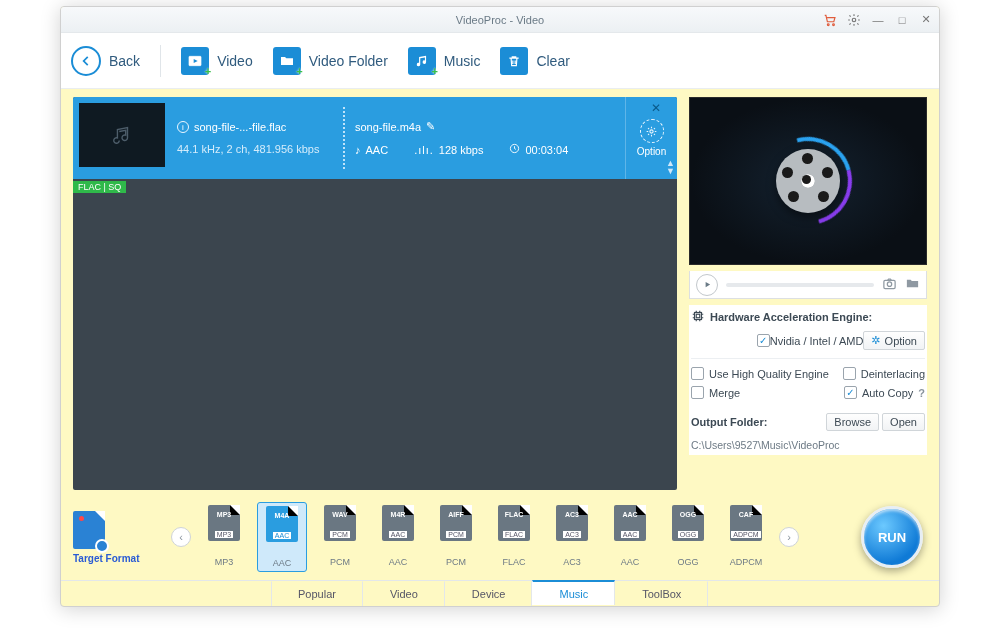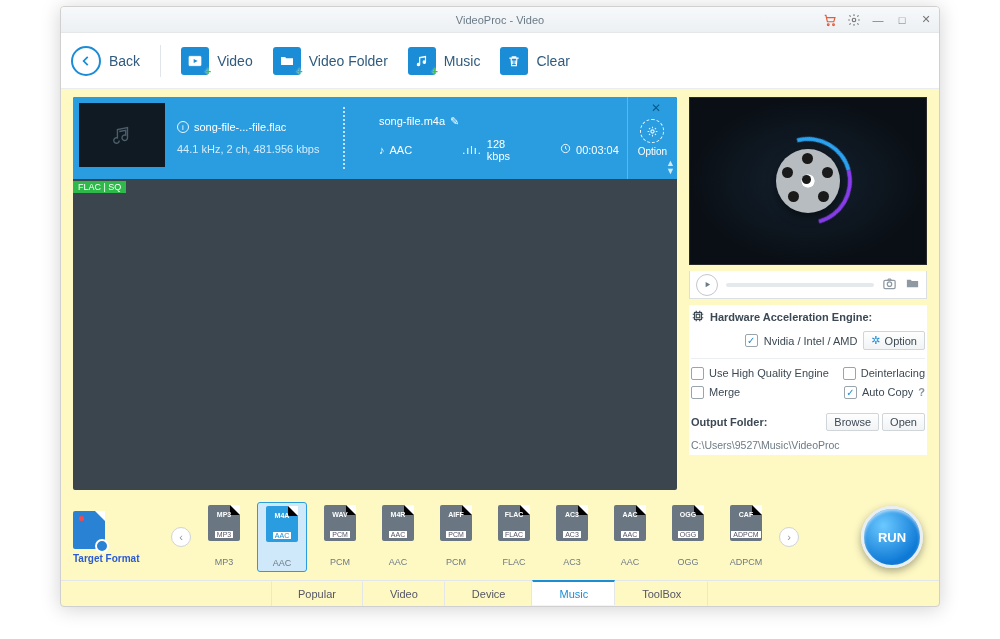--- a/index.html
+++ b/index.html
@@ -23,46 +23,46 @@
   .main{flex:1;display:flex;gap:12px;padding:8px 12px 0 12px;min-height:0;}
   .queue{flex:1;background:#3b454e;border-radius:2px;position:relative;overflow:hidden;display:flex;flex-direction:column;}
   .item{background:#2a9de0;height:82px;display:flex;color:#fff;font-size:11px;position:relative;}
   .thumb{width:86px;height:64px;background:#0f1a22;margin:6px;display:flex;align-items:center;justify-content:center;color:#556;position:relative;}
   .thumb-badge{position:absolute;bottom:-14px;left:0;background:#2fb94a;color:#fff;font-size:9px;padding:1px 5px;margin-top:48px;}
   .src{flex:0 0 170px;display:flex;flex-direction:column;justify-content:center;gap:10px;padding:0 6px;}
   .src .fn{display:flex;align-items:center;gap:5px;}
   .dots{width:0;border-left:2px dotted #bfe3fa;margin:10px 2px;}
   .dst{flex:1;display:flex;flex-direction:column;justify-content:center;gap:10px;padding:0 8px;}
   .dst-row{display:flex;gap:26px;}
-  .chip{display:flex;align-items:center;gap:5px;margin-left:24px;}
+  .chip{display:flex;align-items:center;gap:5px;}
   .opt{width:52px;display:flex;flex-direction:column;align-items:center;justify-content:center;gap:3px;border-left:1px solid rgba(255,255,255,.25);cursor:pointer;}
   .gear{width:24px;height:24px;border:1.5px dashed #eaf6ff;border-radius:50%;display:flex;align-items:center;justify-content:center;font-size:11px;}
   .item .close{position:absolute;right:16px;top:4px;color:#096;color:#0a5a8a;font-size:12px;cursor:pointer;}
   .spin{position:absolute;right:2px;bottom:4px;display:flex;flex-direction:column;color:#cfe9fa;font-size:9px;}
   .spin span{line-height:8px;cursor:pointer;}
   
   .side{width:238px;display:flex;flex-direction:column;gap:6px;}
   .preview{height:168px;background:radial-gradient(ellipse at 50% 50%,#142230,#0a0f15 70%);border:1px solid #2a2a2a;display:flex;align-items:center;justify-content:center;position:relative;}
   .reel{position:relative;width:80px;height:80px;}
   .reel .disc{position:absolute;inset:8px;border-radius:50%;background:radial-gradient(circle,#fff 0 14%,#b7bcc0 15% 100%);box-shadow:0 4px 10px rgba(0,0,0,.5);}
   .reel .hole{position:absolute;width:11px;height:11px;background:#1a1a1a;border-radius:50%;}
   .reel .swoosh{position:absolute;inset:-4px;border-radius:50%;border:4px solid transparent;border-top-color:#2aa2f0;border-right-color:#8a3ef0;transform:rotate(30deg);filter:blur(.5px);}
   .playbar{height:28px;background:#fff;border:1px solid #dcdfe2;border-top:none;display:flex;align-items:center;padding:0 6px;gap:8px;}
   .play{width:22px;height:22px;border:1px solid #c3c8cc;border-radius:50%;display:flex;align-items:center;justify-content:center;color:#6a7a86;cursor:pointer;}
   .prog{flex:1;height:4px;background:#e6e9ec;border-radius:2px;}
   .pb-icon{color:#8f99a2;cursor:pointer;font-size:13px;}
   .panel{background:#fff;font-size:11px;color:#3c4954;display:flex;flex-direction:column;gap:6px;padding:4px 2px;}
   .panel-hd{font-weight:bold;display:flex;align-items:center;gap:5px;}
-  .hwrow{display:flex;justify-content:flex-end;gap:6px;align-items:center;}
+  .hwrow{display:flex;justify-content:flex-end;align-items:center;}
   .chk{width:13px;height:13px;border:1px solid #9aa4ad;border-radius:2px;display:inline-flex;align-items:center;justify-content:center;font-size:10px;color:#1b8dd6;background:#fff;cursor:pointer;}
   .chk.on::after{content:"✓";}
   .btn{border:1px solid #d0d5d9;background:linear-gradient(#fefefe,#f1f3f5);padding:2px 7px;border-radius:2px;cursor:pointer;display:inline-flex;align-items:center;gap:4px;font-size:11px;color:#3c4954;}
   .opt-ic{color:#1b8dd6;font-size:11px;}
   .chkrow{display:flex;justify-content:space-between;}
-  .chkitem{display:flex;align-items:flex-start;gap:5px;}
+  .chkitem{display:flex;align-items:center;gap:5px;}
   .outrow{display:flex;align-items:center;justify-content:space-between;margin-top:8px;}
   .outpath{font-size:10.5px;color:#6d7a85;margin-top:2px;}
   
   .strip{height:90px;padding:4px 12px 0 12px;display:flex;align-items:center;gap:8px;}
   .target{width:90px;display:flex;flex-direction:column;align-items:flex-start;gap:4px;}
   .target .doc{width:32px;height:38px;background:#2a82d4;border-radius:2px;position:relative;}
   .target .doc::before{content:"";position:absolute;right:0;top:0;border:5px solid #fff;border-left-color:#2a82d4;border-bottom-color:#2a82d4;}
   .target .gear2{position:absolute;right:-4px;bottom:-4px;width:14px;height:14px;background:#2a82d4;border:2px solid #fff;border-radius:50%;}
   .target .dot{position:absolute;left:6px;top:5px;width:5px;height:5px;border-radius:50%;background:#ff4747;}
   .target-lbl{font-size:10px;font-weight:bold;color:#2a5bd4;}

